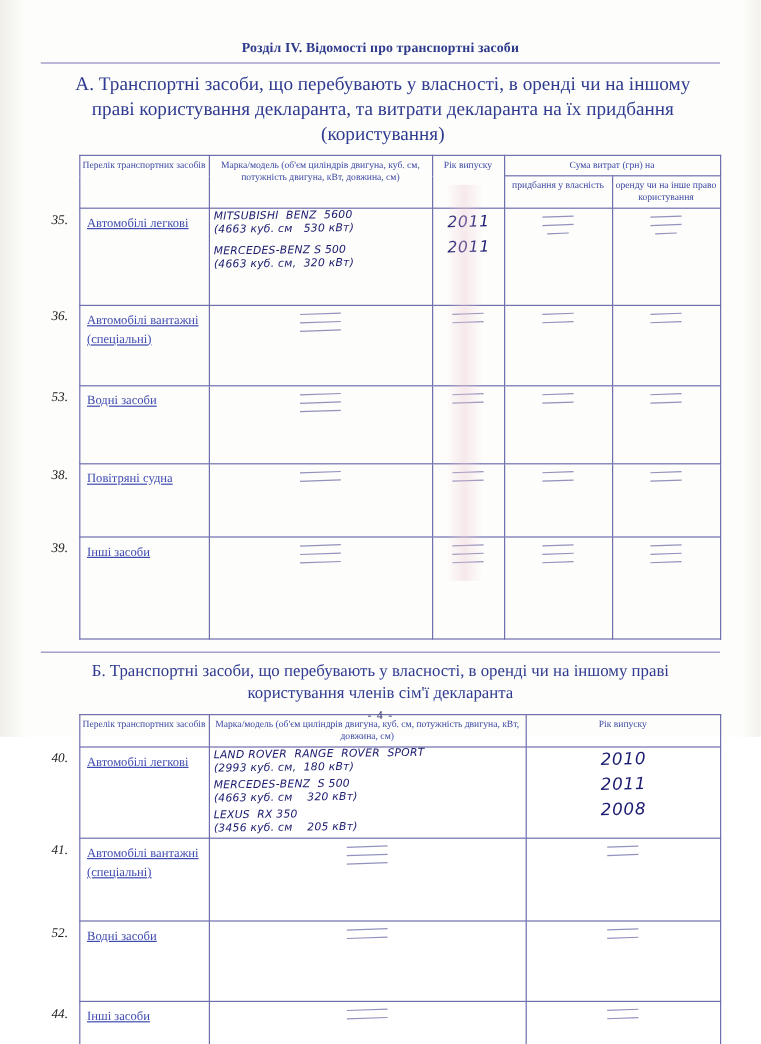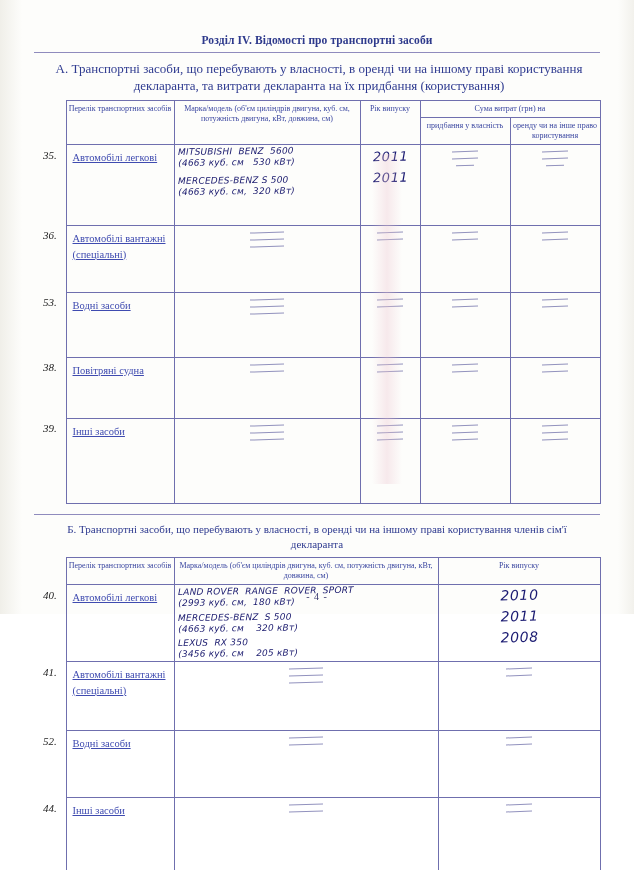--- a/index.html
+++ b/index.html
@@ -47,21 +47,21 @@
     color: #2e3a8c;
     letter-spacing: 0.1px;
     margin-bottom: 6px;
   }
   .rule {
     border: 0;
     border-top: 1px solid #8f8bbd;
     margin: 4px 0 7px 0;
   }
   .intro {
-    font-size: 13px;
+    font-size: 16px;
     line-height: 1.32;
     color: #2f3b90;
     text-align: center;
     padding: 0 10px 6px 14px;
   }
   table.decl {
     border-collapse: collapse;
     width: 100%;
     table-layout: fixed;
   }
@@ -142,21 +142,21 @@
     left: 0;
     right: 0;
     bottom: 12px;
     text-align: center;
     font-size: 10px;
     color: #3a3a70;
     letter-spacing: 1px;
   }
   .blockB-title {
     text-align: center;
-    font-size: 11px;
+    font-size: 14px;
     line-height: 1.35;
     color: #2f3b90;
     padding: 0 20px 6px 20px;
   }
   
   .streak {
     position: absolute;
     left: 338px;
     top: 120px;
     width: 30px;

